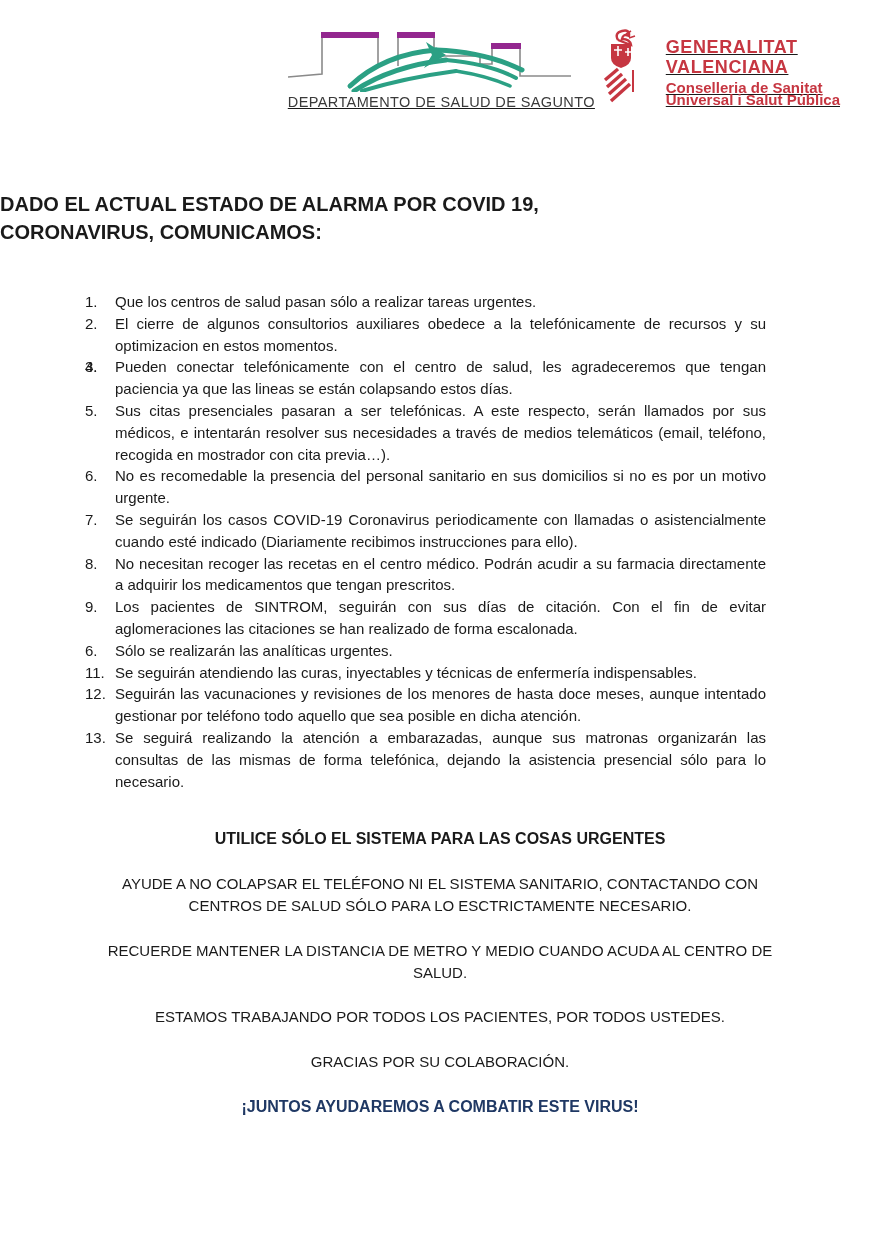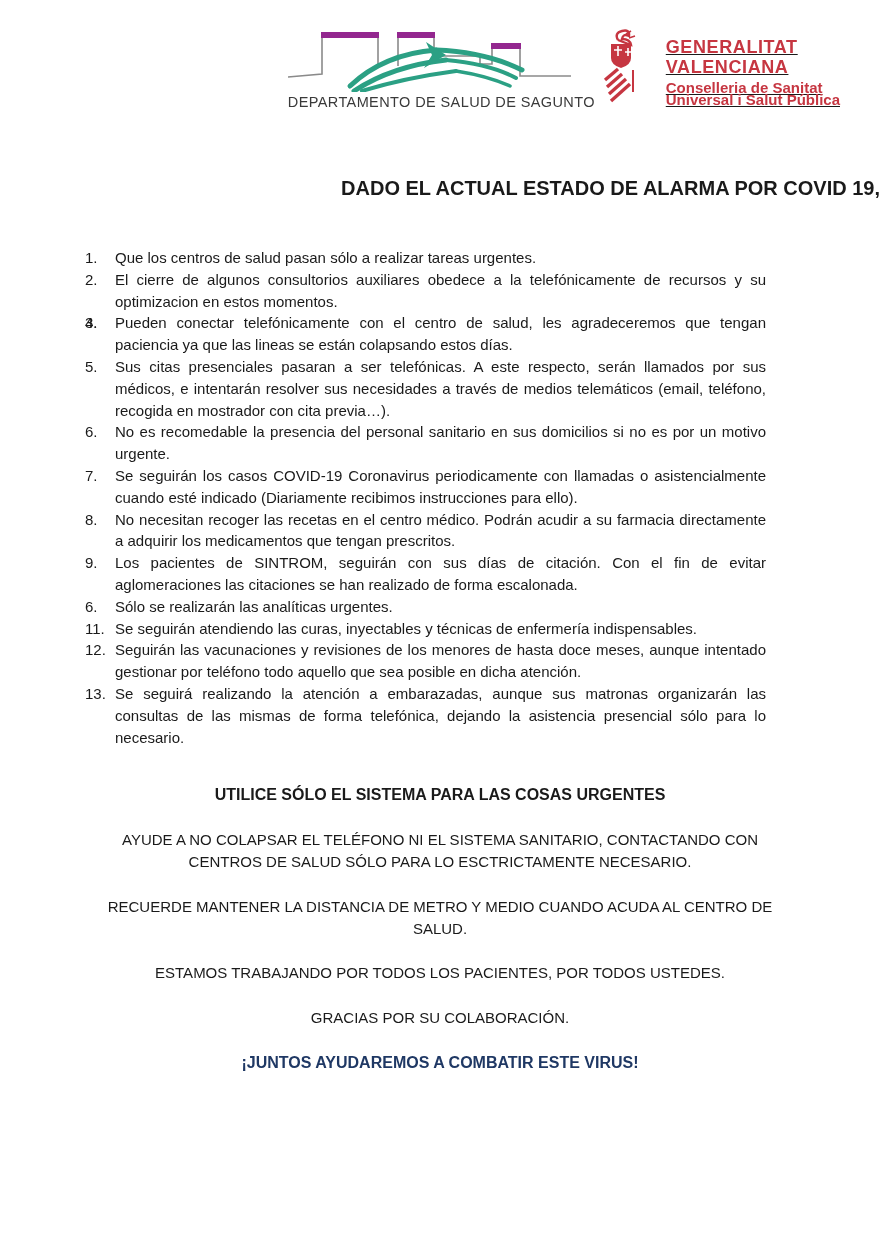--- a/index.html
+++ b/index.html
@@ -23,21 +23,21 @@
 
   
   .header{
     padding-top:28px;
     padding-right:40px;
     display:flex;
     justify-content:flex-end;
     align-items:flex-start;
     gap:30px;
   }
-  .sagunto-logo{width:284px;text-align:center;}
+  .sagunto-logo{width:284px;text-align:center;text-decoration:underline;}
   .sagunto-logo svg{display:block;width:284px;height:64px;}
   .sagunto-caption{
     font-size:14.5px;
     letter-spacing:0.4px;
     color:#3a3a3a;
     margin-top:2px;
     white-space:nowrap;
   }
   .skyline{stroke:var(--skyline-gray);stroke-width:1.6;fill:none;}
   .skyline-purple{stroke:var(--skyline-purple);stroke-width:6;fill:none;}
@@ -61,22 +61,22 @@
     color:var(--gva-red);
     font-size:15px;
     font-weight:bold;
     line-height:11.5px;
     white-space:nowrap;
   }
   .gva-sub-wrap{margin-top:5px;}
 
   
   .title{
-    margin-top:64px;
-    text-align:right;
+    margin-top:80px;
+    text-align:left;
     font-size:20px;
     font-weight:bold;
     line-height:28px;
     color:#1a1a1a;
   }
 
   
   .list{
     margin-top:45px;
     margin-left:85px;
@@ -173,20 +173,21 @@
           <div class="gva-sub">Conselleria de Sanitat</div>
           <div class="gva-sub">Universal i Salut Pública</div>
         </div>
       </div>
     </div>
 
   </div>
 
   <div class="title">
     <div>DADO EL ACTUAL ESTADO DE ALARMA POR COVID 19,</div>
+    <div>CORONAVIRUS, COMUNICAMOS:</div>
   </div>
 
   <ol class="list">
     <li><span class="num">1.</span><span>Que los centros de salud pasan sólo a realizar tareas urgentes.</span></li>
     <li><span class="num">2.</span><span>El cierre de algunos consultorios auxiliares obedece a la telefónicamente de recursos y su optimizacion en estos momentos.</span></li>
     <li><span class="num">3.</span></li>
     <li><span class="num">4.</span><span>Pueden conectar telefónicamente con el centro de salud, les agradeceremos que tengan paciencia ya que las lineas se están colapsando estos días.</span></li>
     <li><span class="num">5.</span><span>Sus citas presenciales pasaran a ser telefónicas. A este respecto, serán llamados por sus médicos, e intentarán resolver sus necesidades a través de medios telemáticos (email, teléfono, recogida en mostrador con cita previa…).</span></li>
     <li><span class="num">6.</span><span>No es recomedable la presencia del personal sanitario en sus domicilios si no es por un motivo urgente.</span></li>
     <li><span class="num">7.</span><span>Se seguirán los casos COVID-19 Coronavirus periodicamente con llamadas o asistencialmente cuando esté indicado (Diariamente recibimos instrucciones para ello).</span></li>

